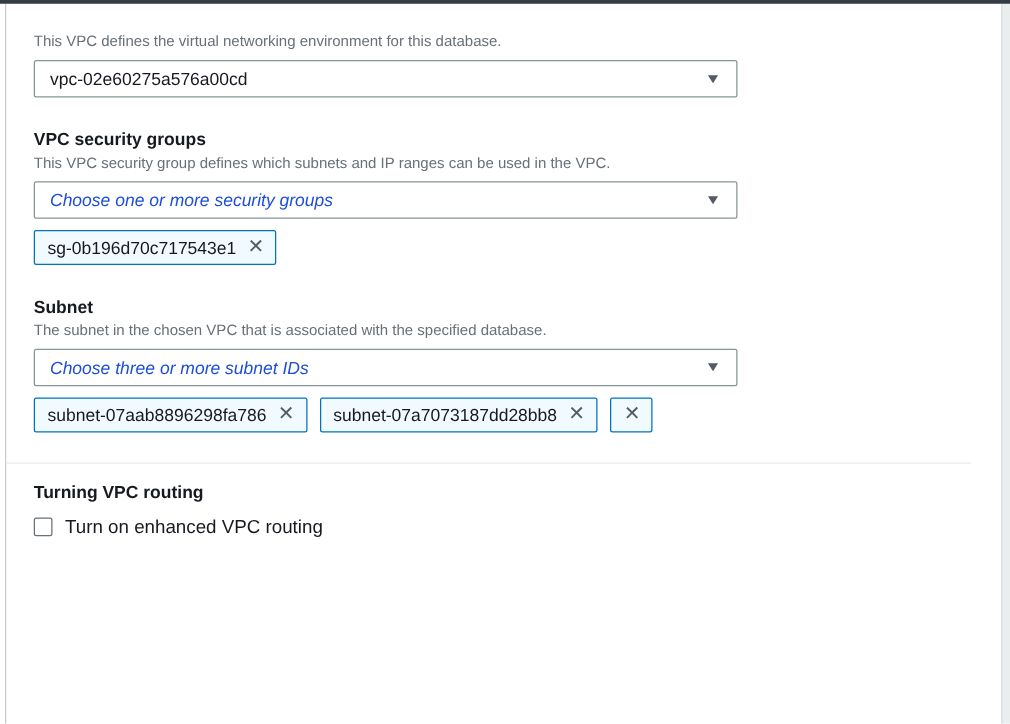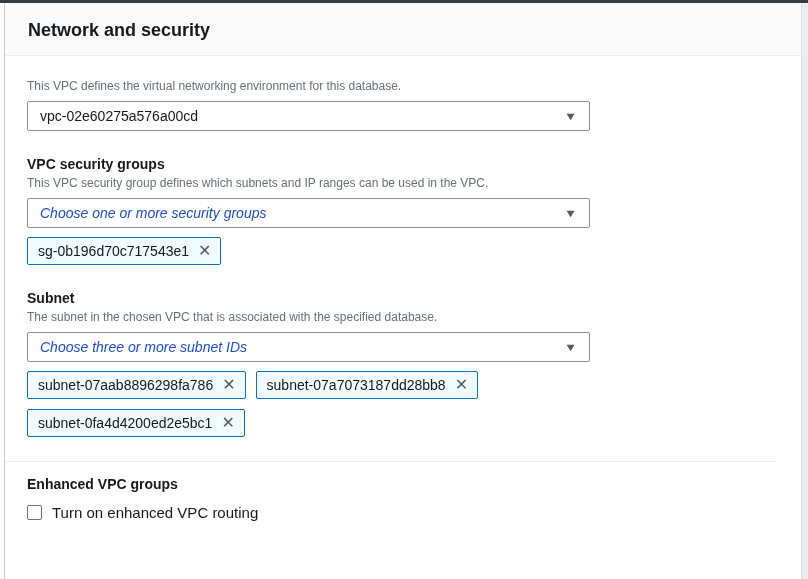--- a/index.html
+++ b/index.html
@@ -84,23 +84,20 @@
   }
   .checkbox-label { font-size:15px; color:#16191f; cursor:pointer; }
 </style>
 </head>
 <body>
 
 <div class="top-bar"></div>
 <div class="scroll-strip"></div>
 
 <div class="panel">
-  <div class="panel-header">
-    <h2 class="panel-title">Network and security</h2>
-  </div>
 
   <div class="panel-body">
 
     <div class="field">
       <div class="field-desc">This VPC defines the virtual networking environment for this database.</div>
       <div class="select">
         <span class="select-value">vpc-02e60275a576a00cd</span>
         <span class="select-arrow">▼</span>
       </div>
     </div>
@@ -130,30 +127,29 @@
       <div class="token-group">
           <span class="token">
             <span>subnet-07aab8896298fa786</span>
             <button class="token-dismiss">✕</button>
           </span>
           <span class="token">
             <span>subnet-07a7073187dd28bb8</span>
             <button class="token-dismiss">✕</button>
           </span>
           <span class="token">
-            <span>subnet-0fa4d4200ed2e5bc1</span>
             <button class="token-dismiss">✕</button>
           </span>
         </div>
     </div>
 
     <hr class="section-divider">
 
     <div class="field">
-      <div class="field-label">Enhanced VPC groups</div>
+      <div class="field-label">Turning VPC routing</div>
       <div class="checkbox-row">
         <span class="checkbox" role="checkbox" aria-checked="false"></span>
         <span class="checkbox-label">Turn on enhanced VPC routing</span>
       </div>
     </div>
 
   </div>
 </div>
 
 </body></html>

